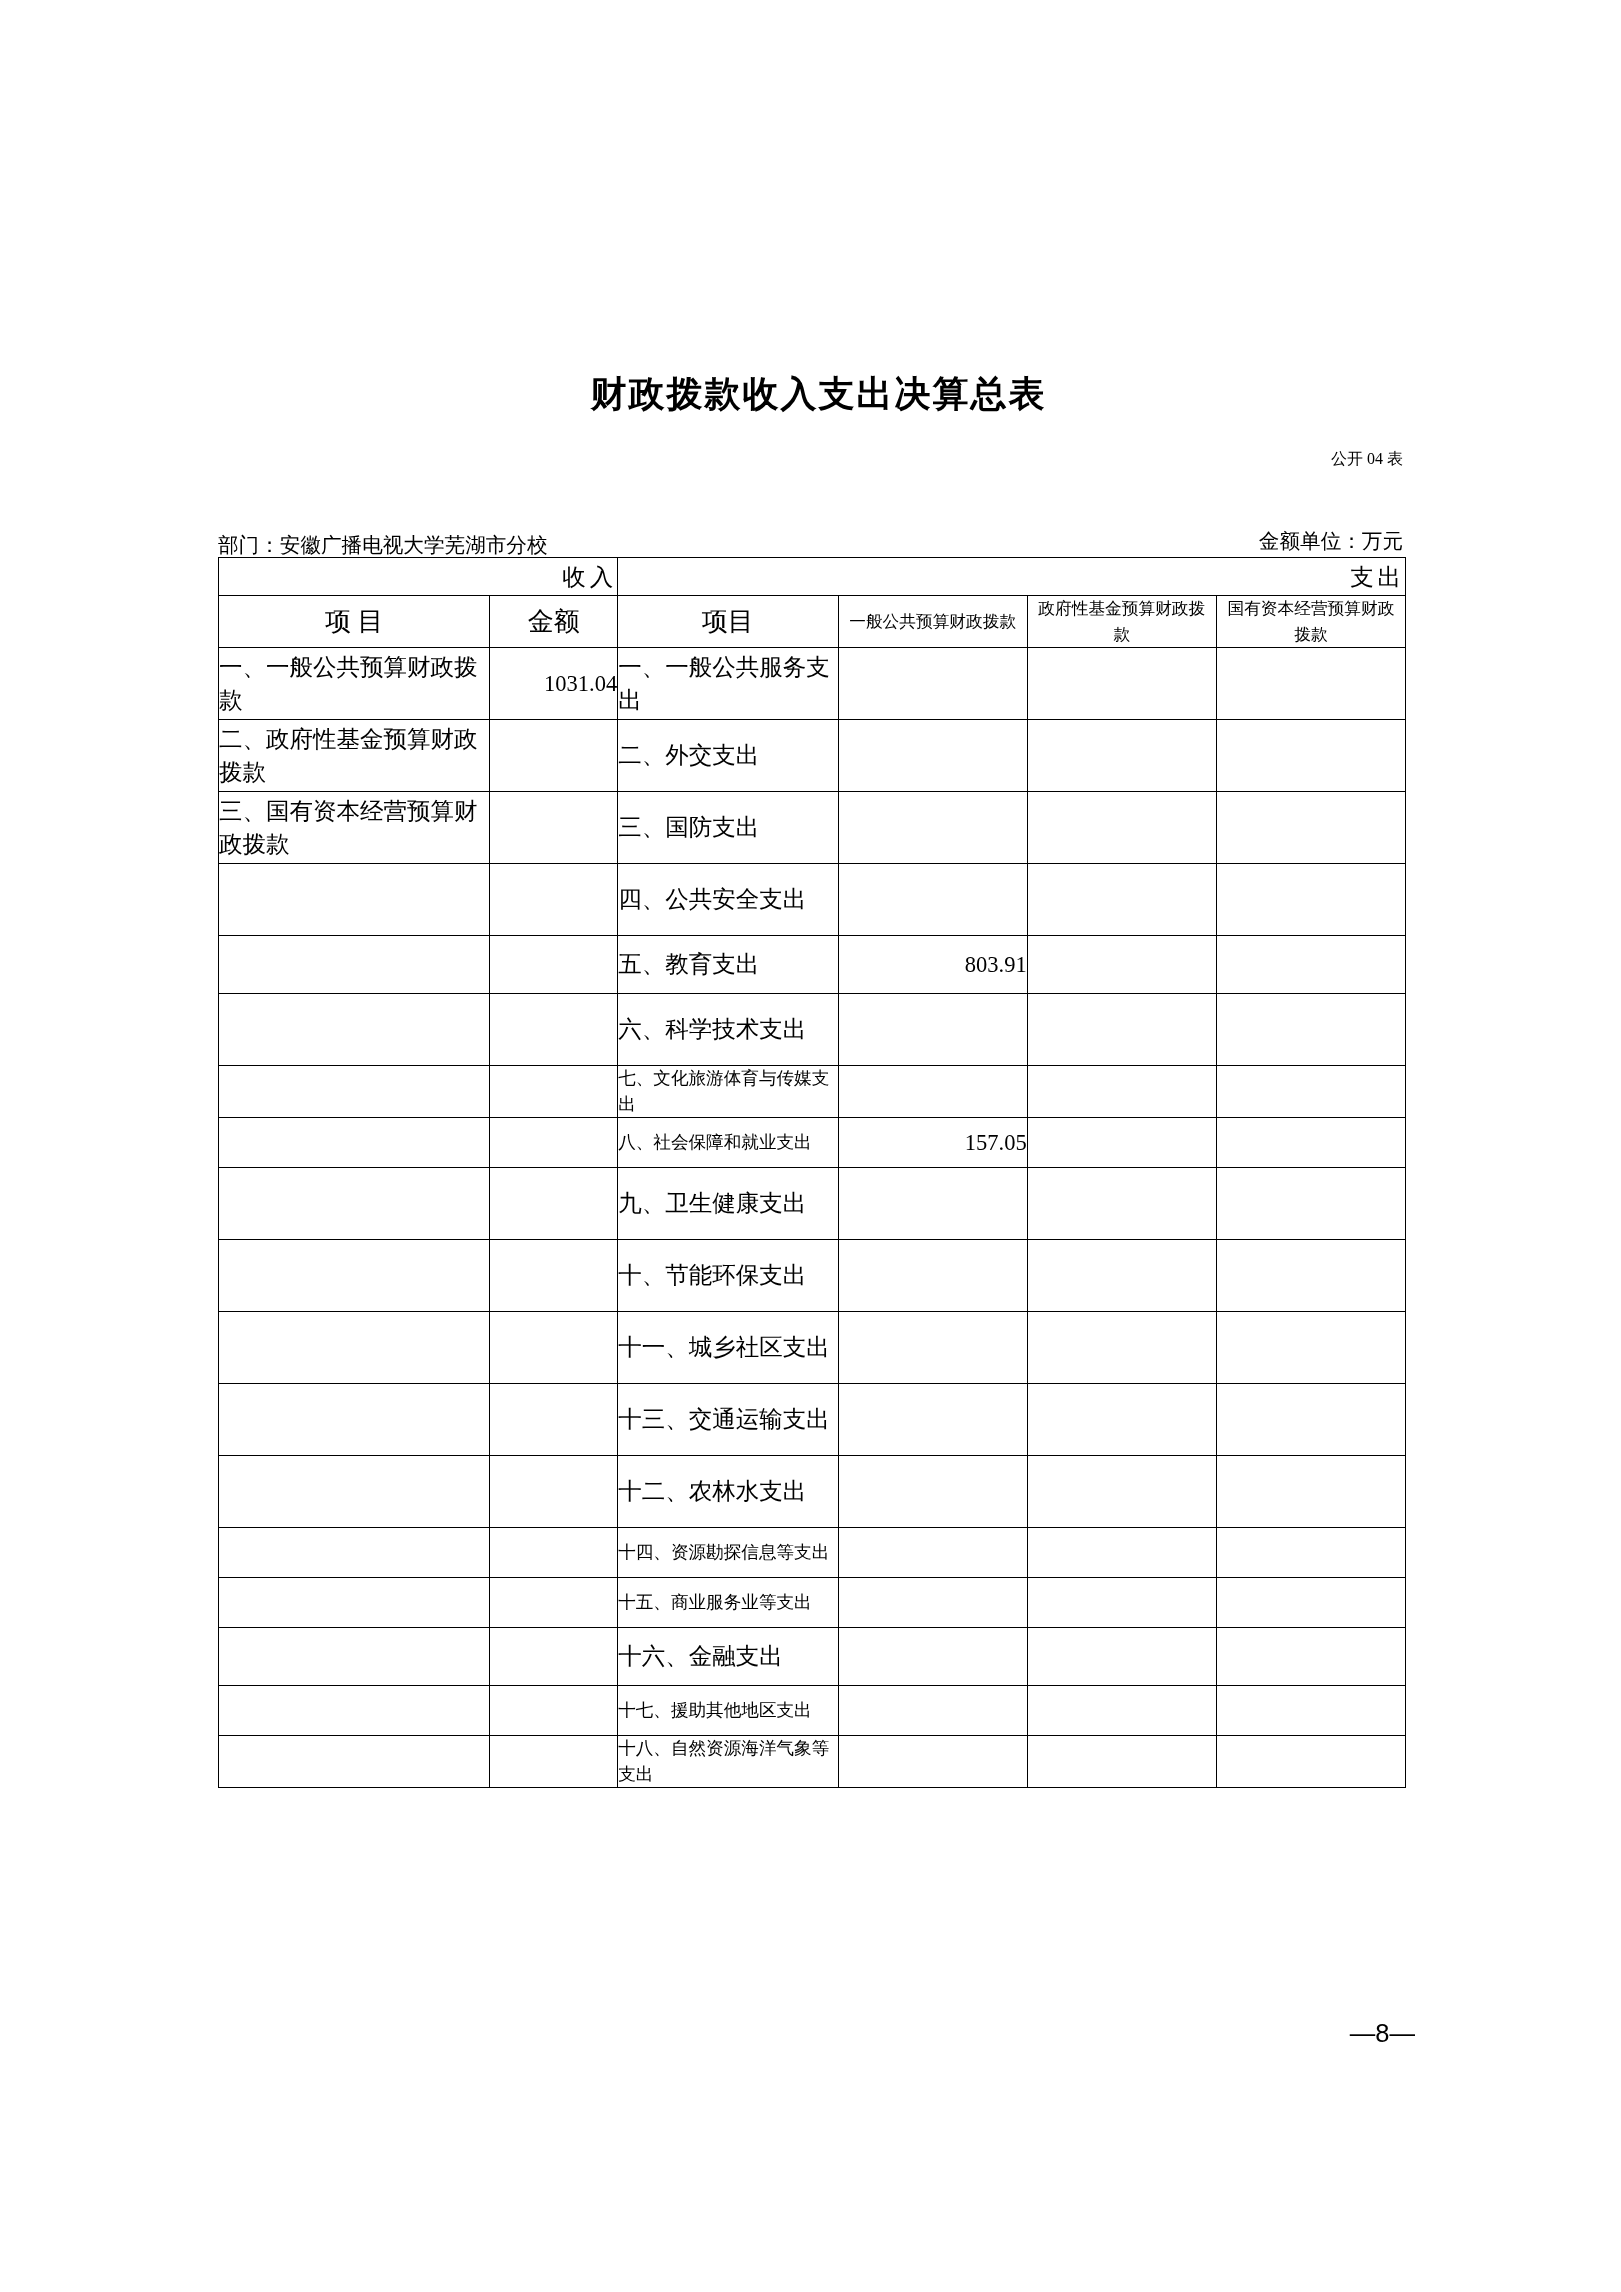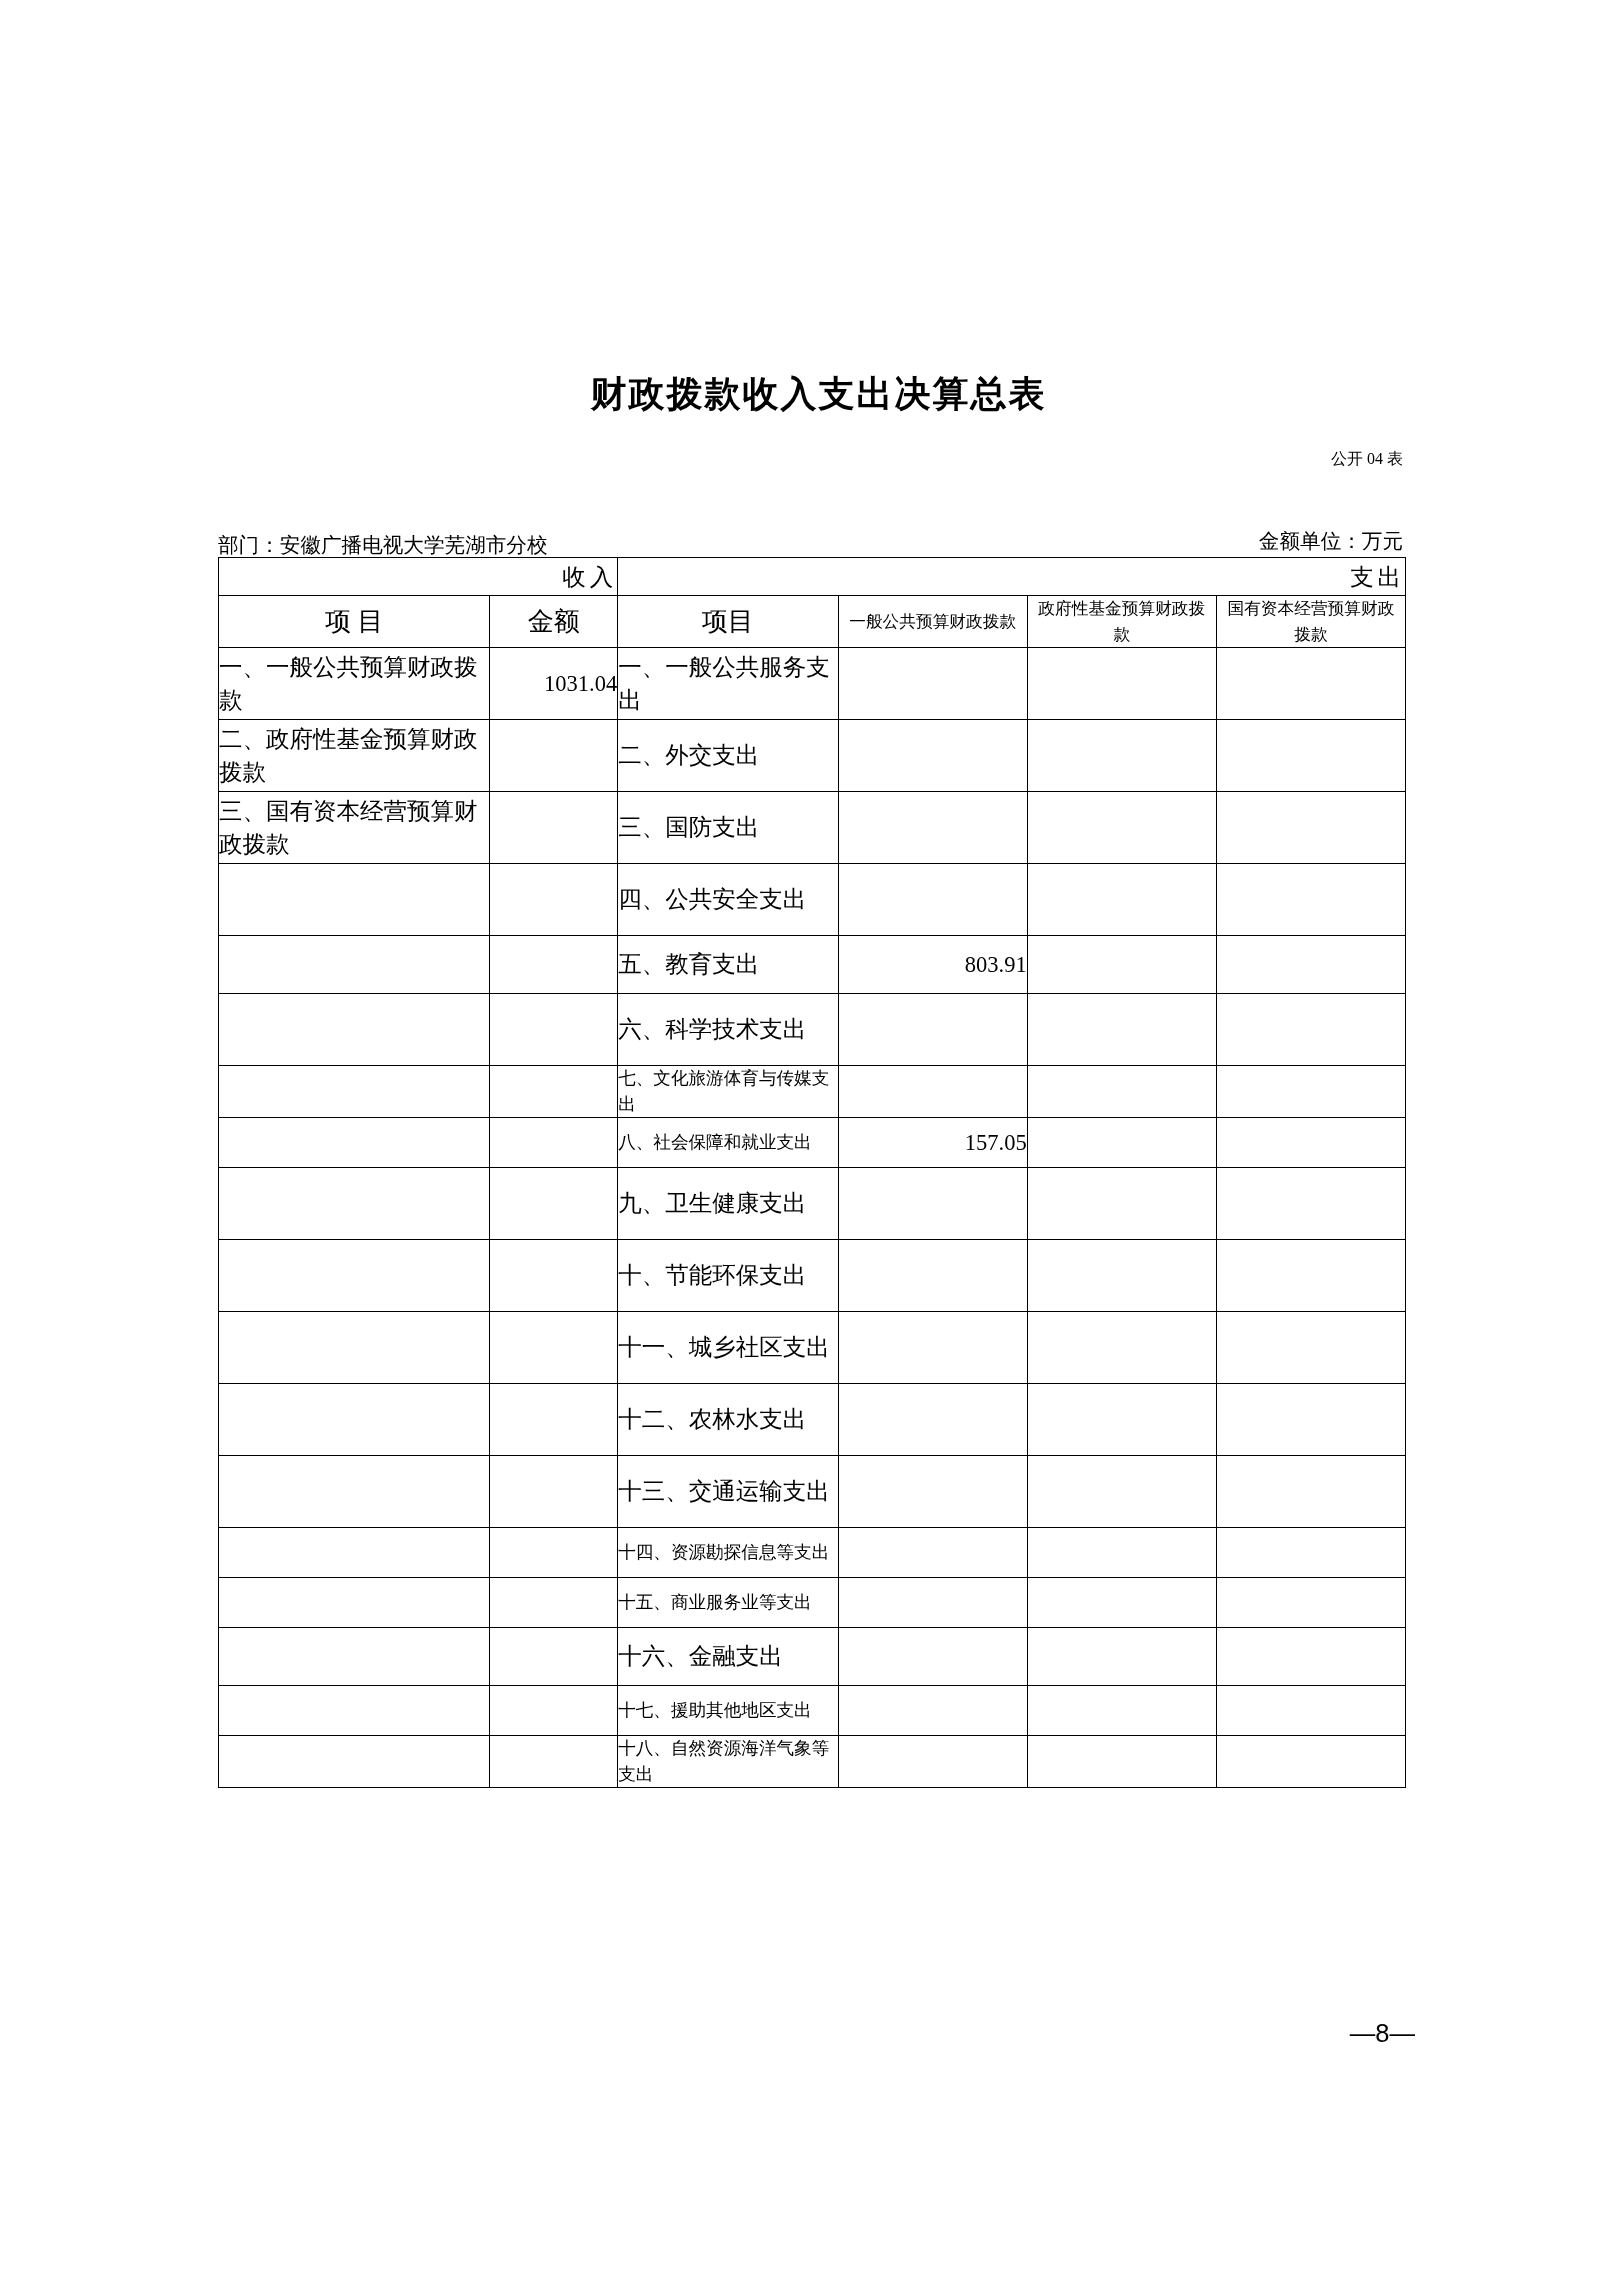--- a/index.html
+++ b/index.html
@@ -229,29 +229,29 @@
           <td class="cell-label"></td>
           <td class="cell-amt"></td>
           <td class="cell-label">十一、城乡社区支出</td>
           <td class="cell-amt"></td>
           <td class="cell-amt"></td>
           <td class="cell-amt"></td>
         </tr>
         <tr class="row-tall">
           <td class="cell-label"></td>
           <td class="cell-amt"></td>
+          <td class="cell-label">十三、交通运输支出</td>
+          <td class="cell-amt"></td>
+          <td class="cell-amt"></td>
+          <td class="cell-amt"></td>
+        </tr>
+        <tr class="row-tall">
+          <td class="cell-label"></td>
+          <td class="cell-amt"></td>
           <td class="cell-label">十二、农林水支出</td>
-          <td class="cell-amt"></td>
-          <td class="cell-amt"></td>
-          <td class="cell-amt"></td>
-        </tr>
-        <tr class="row-tall">
-          <td class="cell-label"></td>
-          <td class="cell-amt"></td>
-          <td class="cell-label">十三、交通运输支出</td>
           <td class="cell-amt"></td>
           <td class="cell-amt"></td>
           <td class="cell-amt"></td>
         </tr>
         <tr class="row-sm">
           <td class="cell-label"></td>
           <td class="cell-amt"></td>
           <td class="cell-label sm">十四、资源勘探信息等支出</td>
           <td class="cell-amt"></td>
           <td class="cell-amt"></td>

